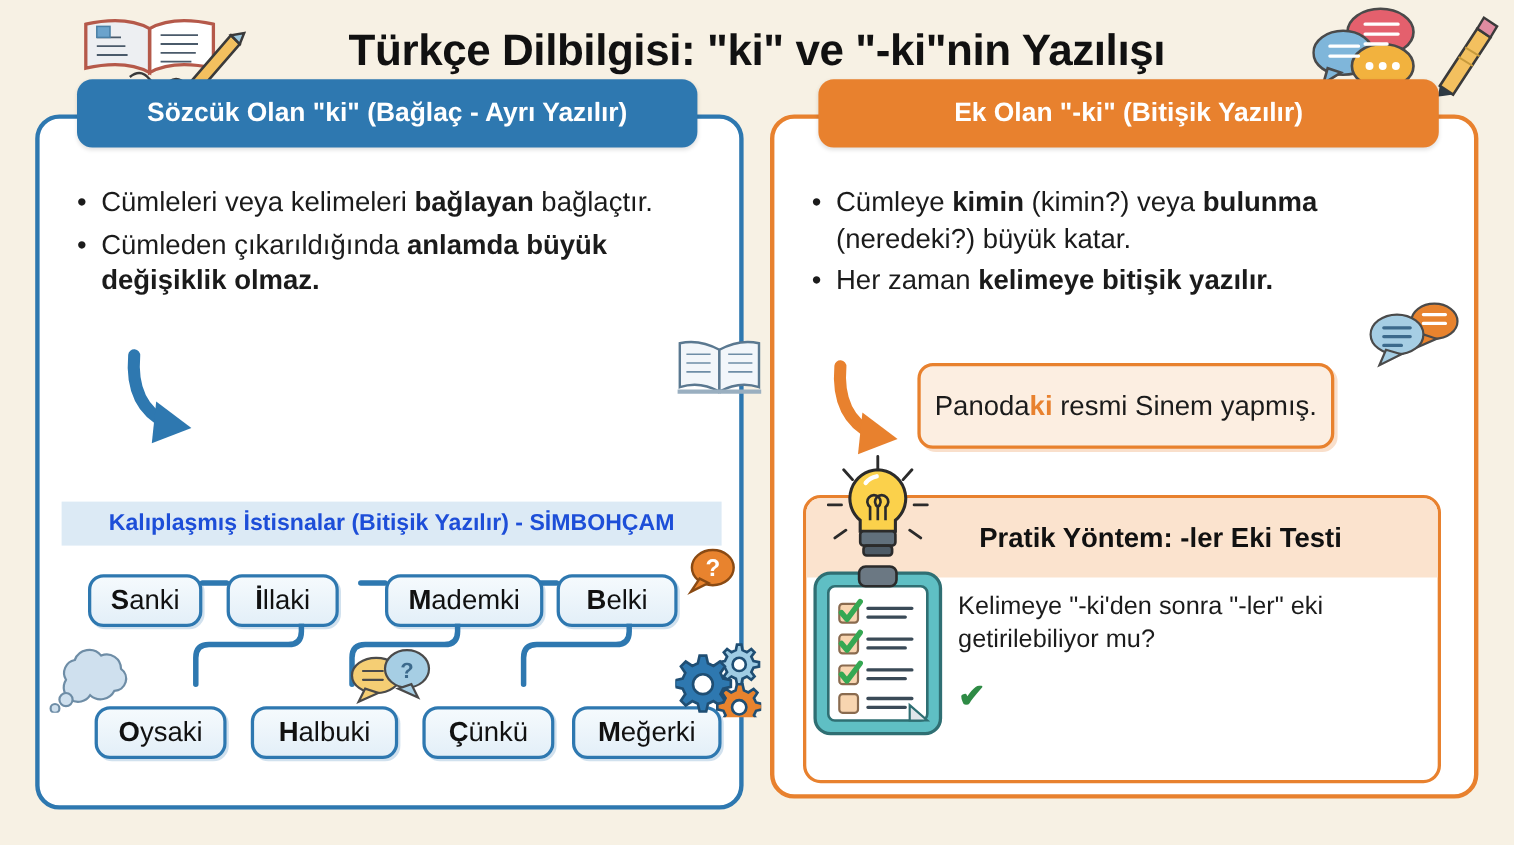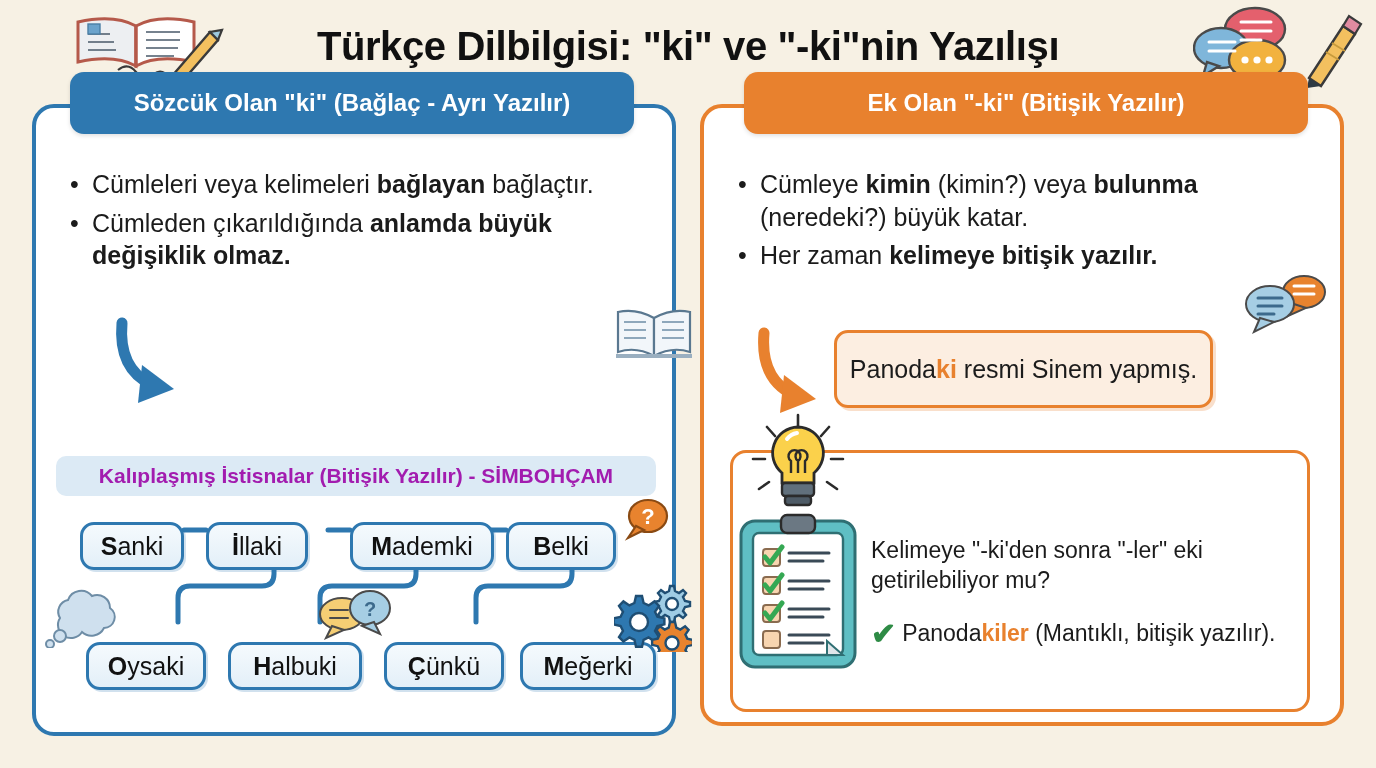--- a/index.html
+++ b/index.html
@@ -69,23 +69,23 @@
   }
   .hl-blue   { color: #2E78B0; font-weight: bold; }
   .hl-orange { color: #E8812E; font-weight: bold; }
 
   .arrow-left  { position: absolute; left: 76px;  top: 205px; }
   .arrow-right { position: absolute; left: 50px;  top: 215px; }
 
   
   .simb-title {
     position: absolute; left: 20px; top: 348px; width: 600px; height: 40px;
-    background: #DCEAF5; border-radius: 10px;
-    display: flex; align-items: center; justify-content: center;
-    font-size: 21px; font-weight: bold; color: #a21caf;
+    background: #DCEAF5; border-radius: 0;
+    display: flex; align-items: center; justify-content: center;
+    font-size: 21px; font-weight: bold; color: #1d4ed8;
   }
   .chip {
     position: absolute; height: 48px;
     background: linear-gradient(#F5FAFD, #E3EFF8);
     border: 3px solid #2E78B0; border-radius: 14px;
     display: flex; align-items: center; justify-content: center;
     font-size: 25px; color: #111111;
     box-shadow: 2px 2px 0 rgba(46,120,176,0.22);
   }
   .chip b { font-weight: bold; }
@@ -343,20 +343,23 @@
           <path d="M20 24 h24 M20 32 h24 M20 40 h16"></path>
         </g>
       </svg>
     </div>
 
     <div class="ex-box ex-right">
       <span><span>Panoda</span><span class="hl-orange">ki</span><span> resmi Sinem yapmış.</span></span>
     </div>
 
     <div class="pratik-card">
+      <div class="pratik-head">
+        <span class="pratik-head-txt">Pratik Yöntem: -ler Eki Testi</span>
+      </div>
 
       <div class="bulb">
         <svg width="110" height="112" viewBox="0 0 110 112">
           <g stroke="#2B2B2B" stroke-width="2.6" stroke-linecap="round" fill="none">
             <path d="M55 6 v12 M24 18 l8 9 M86 18 l-8 9 M10 50 h12 M88 50 h12 M16 80 l10 -7 M94 80 l-10 -7"></path>
           </g>
           <path d="M55 18 a26 26 0 0 1 16 46 l0 10 h-32 l0 -10 a26 26 0 0 1 16 -46 Z" fill="#FBD14B" stroke="#2B2B2B" stroke-width="2.8"></path>
           <path d="M44 30 a16 16 0 0 1 10 -6" stroke="#FFFFFF" stroke-width="4" fill="none" stroke-linecap="round"></path>
           <g stroke="#2B2B2B" stroke-width="2.4" fill="none">
             <path d="M48 64 v-12 a6 6 0 1 1 7 0 v12 M62 64 v-12 a6 6 0 1 0 -7 0"></path>
@@ -391,19 +394,18 @@
             <path d="M54 122 h40 M54 130 h34" stroke="#3A4A57" stroke-width="3" stroke-linecap="round"></path>
           </g>
           <path d="M92 128 l16 14 h-16 Z" fill="#E0E6EA" stroke="#2F6F73" stroke-width="2"></path>
         </svg>
       </div>
 
       <div class="pratik-body">
         <div class="pratik-q">Kelimeye "-ki'den sonra "-ler" eki getirilebiliyor mu?</div>
         <div class="pratik-ans">
           <span class="check-glyph" style="color:#2E8B45;font-size:30px;line-height:0.9;font-weight:bold;">✔</span>
-          <span><span>Panoda</span><span class="hl-orange">kiler</span><span> (Mantıklı, bitişik yazılır).</span></span>
         </div>
       </div>
     </div>
   </div>
 
 </div>
 
 </body></html>

